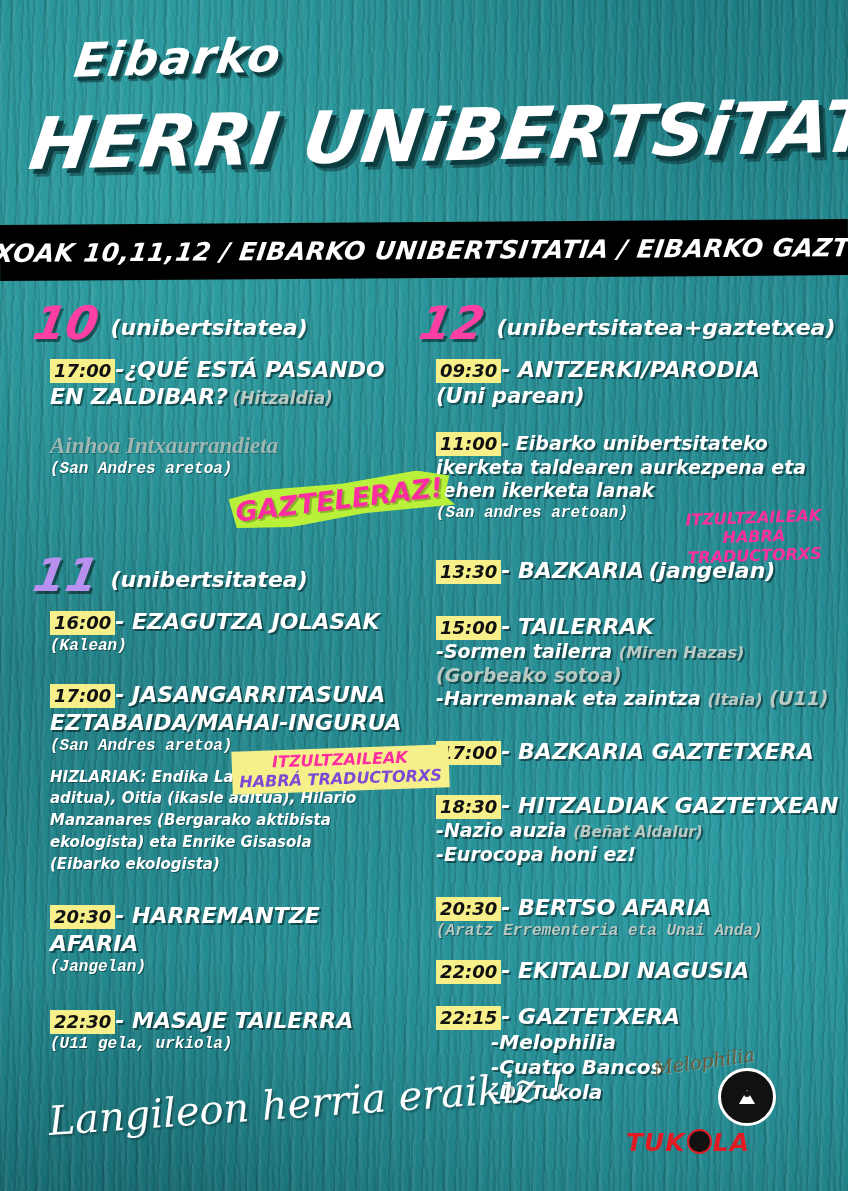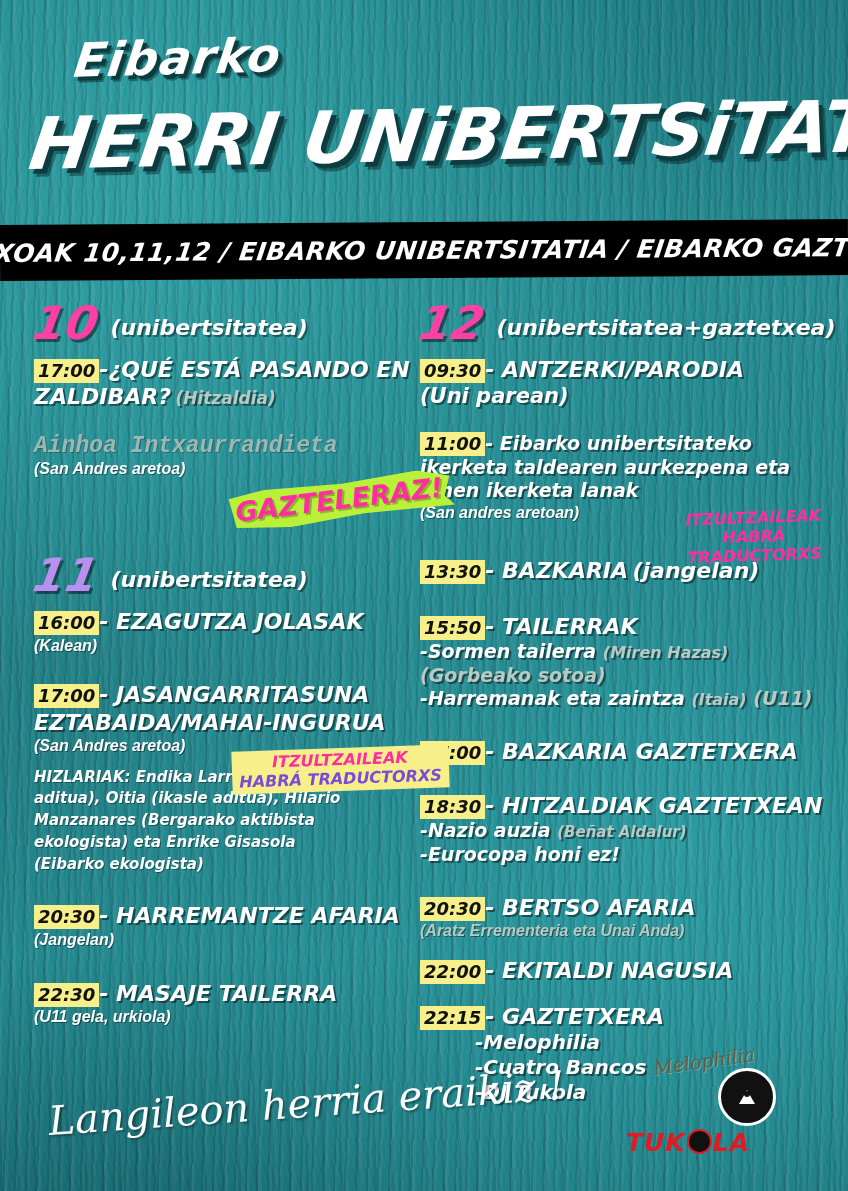--- a/index.html
+++ b/index.html
@@ -72,41 +72,41 @@
   .d10{color:#ff3fa4;}
   .d11{color:#b98ff0;}
   .d12{color:#ff3fa4;}
   .dayline{margin-bottom:6px;white-space:nowrap;}
   .dayparen{
     font-family:"DejaVu Sans",sans-serif;font-weight:bold;font-style:italic;
     font-size:22px;color:#fff;margin-left:8px;
     text-shadow:2px 2px 0 rgba(0,0,0,.4);
   }
 
-  .ev{margin:0 0 11px 0;}
+  .ev{margin:0 0 11px 16px;}
   .hl{
     background:#f7ef8a;color:#111;
     font-family:"DejaVu Sans",sans-serif;font-weight:bold;font-style:italic;
     font-size:18px;padding:1px 4px 2px 4px;
     box-decoration-break:clone;-webkit-box-decoration-break:clone;
   }
   .ttl{
     font-family:"DejaVu Sans",sans-serif;font-weight:bold;font-style:italic;
     font-size:22px;color:#fff;text-shadow:2px 2px 0 rgba(0,0,0,.45);
     line-height:1.24;
   }
   .ttl.sm{font-size:19px;}
   .sub{
-    font-family:Liberation Sans, sans-serif;font-weight:bold;font-style:italic;
+    font-family:Liberation Mono, monospace;font-weight:bold;font-style:italic;
     font-size:16px;color:#fff;text-shadow:1px 1px 0 rgba(0,0,0,.4);
     line-height:1.3;
   }
   .muted{color:#b9c9c4;}
   .ghost{
-    font-family:Liberation Mono, monospace;font-style:italic;font-weight:bold;
+    font-family:Liberation Serif, serif;font-style:italic;font-weight:bold;
     font-size:23px;color:#9fb7b3;text-shadow:1px 1px 0 rgba(0,0,0,.25);
   }
   .speakers{
     font-family:"DejaVu Sans",sans-serif;font-weight:bold;font-style:italic;
     font-size:15px;color:#fff;line-height:1.45;text-shadow:1px 1px 0 rgba(0,0,0,.35);
     width:320px;
   }
 
   .stamp-gazteleraz{
     position:absolute;left:225px;top:480px;
@@ -261,21 +261,21 @@
     <div style="height:22px"></div>
 
     <div class="ev">
       <span class="hl">13:30</span><span class="ttl">- BAZKARIA</span>
       <span class="ttl">(jangelan)</span>
     </div>
 
     <div style="height:18px"></div>
 
     <div class="ev">
-      <span class="hl">15:50</span><span class="ttl">- TAILERRAK</span>
+      <span class="hl">15:00</span><span class="ttl">- TAILERRAK</span>
       <div class="ttl" style="font-size:19px">
         <span>-Sormen tailerra</span>
         <span class="muted" style="font-size:16px">(Miren Hazas)</span>
       </div>
       <div class="ttl muted" style="font-size:19px">
         <span>(Gorbeako sotoa)</span>
       </div>
       <div class="ttl" style="font-size:19px">
         <span>-Harremanak eta zaintza</span>
         <span class="muted" style="font-size:16px">(Itaia)</span>

